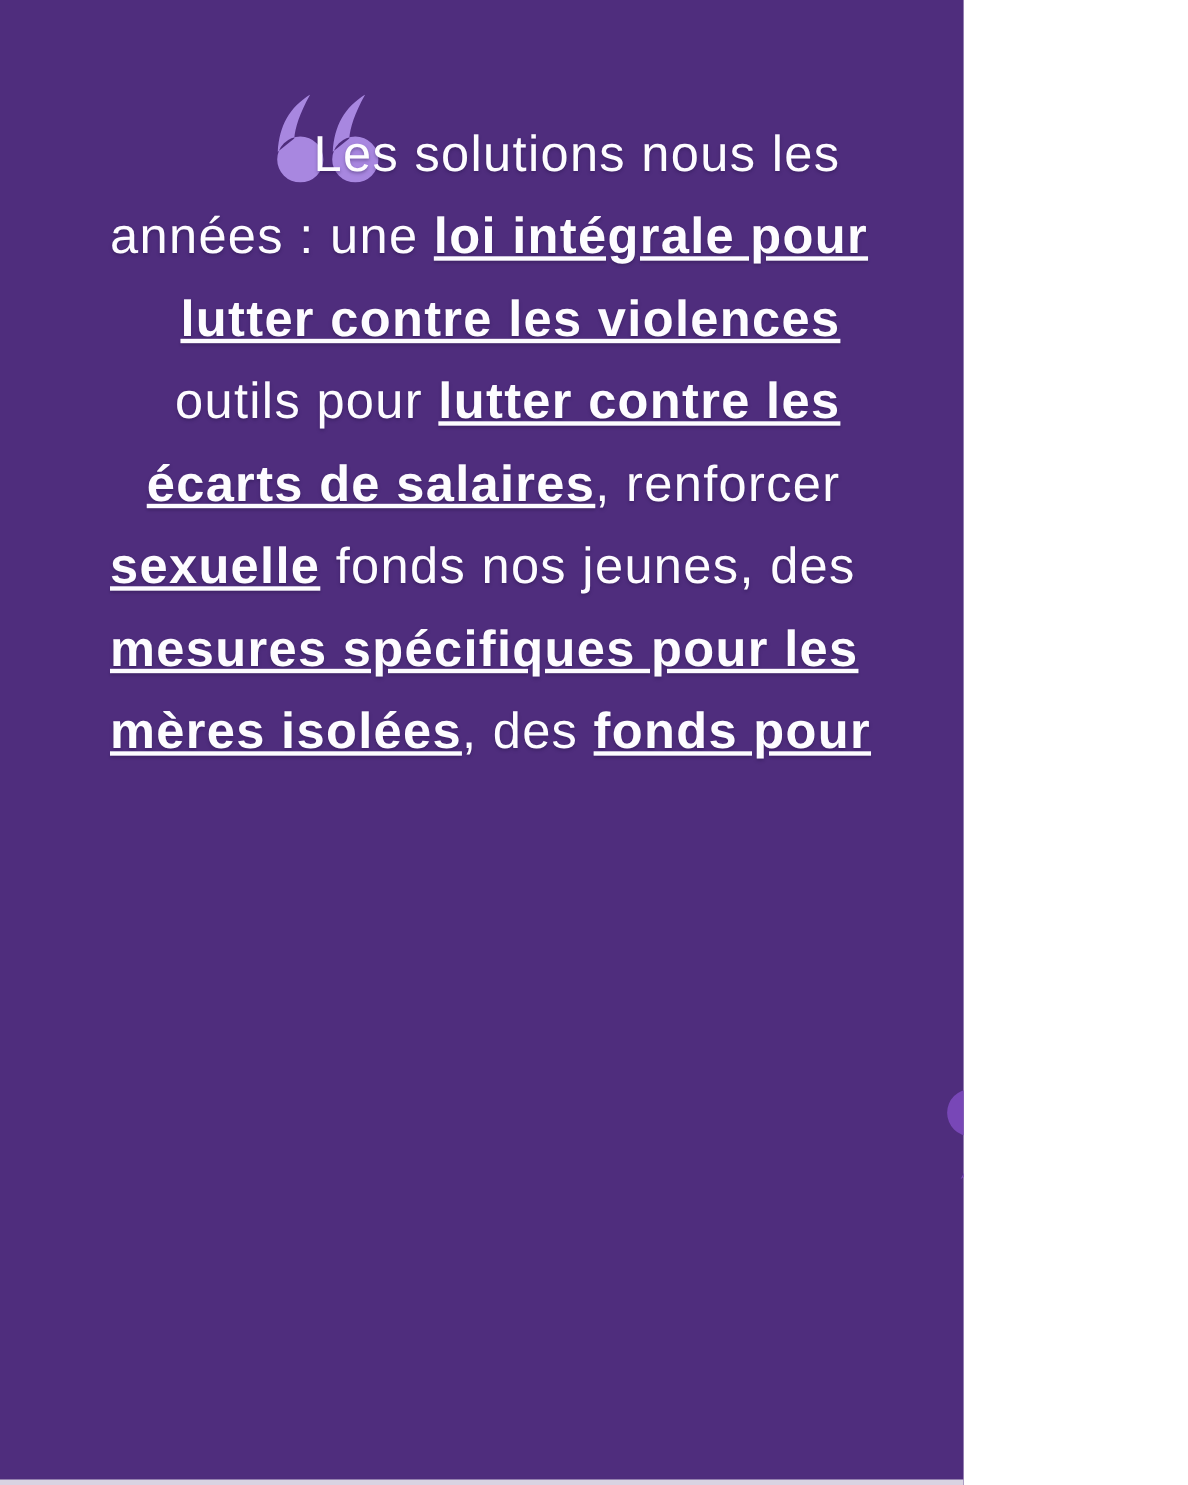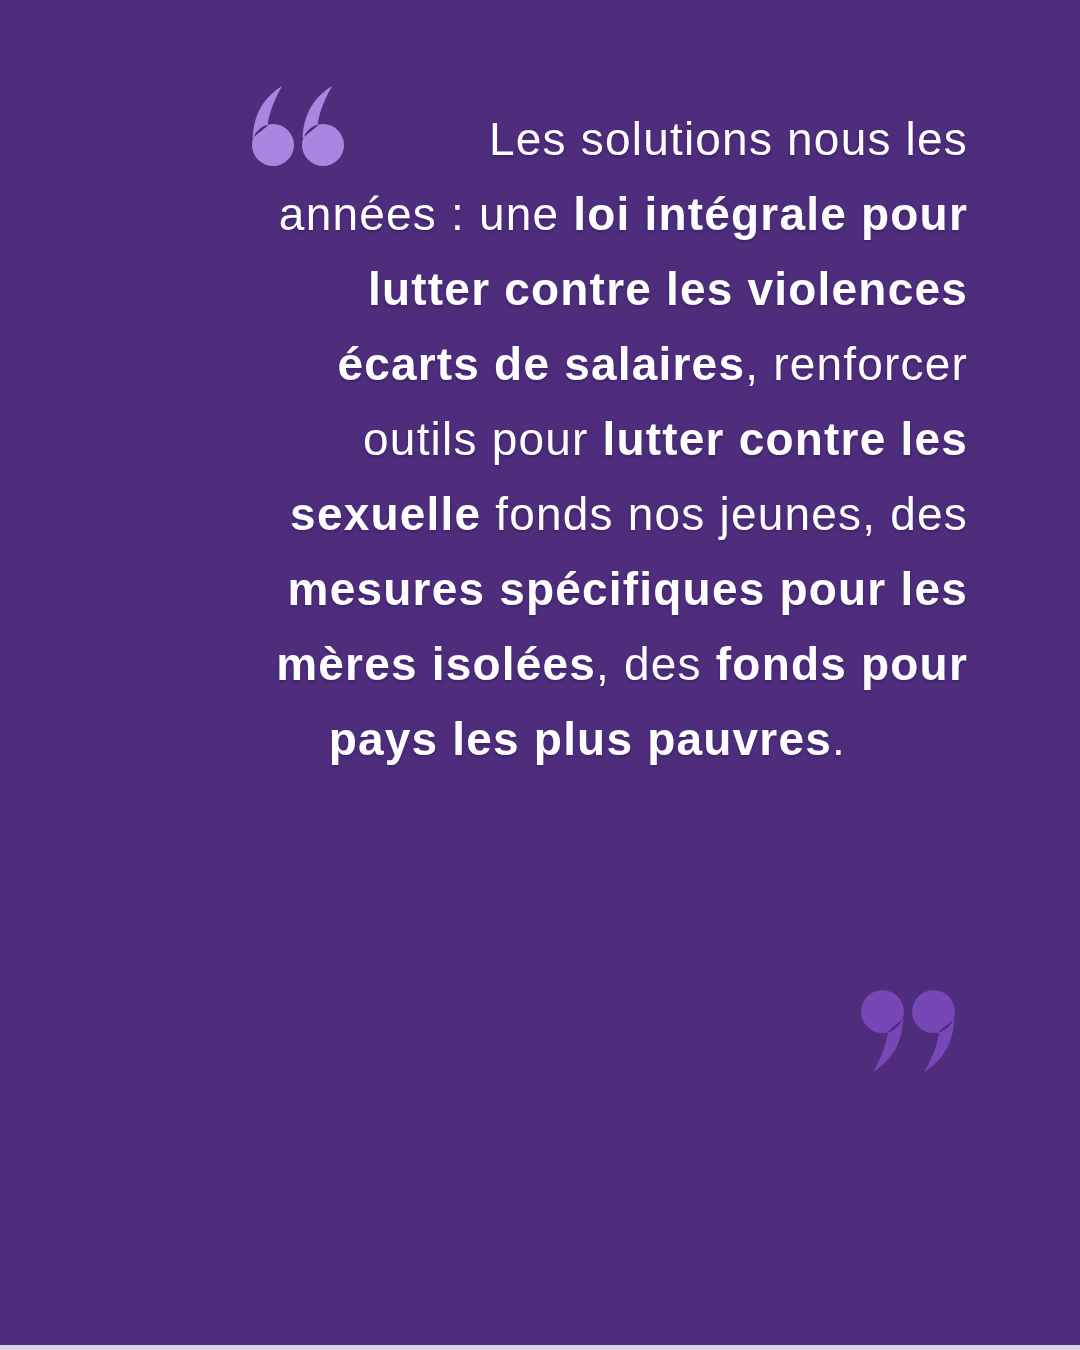--- a/index.html
+++ b/index.html
@@ -1,21 +1,21 @@
 <!DOCTYPE html>
 <html><head>
 <meta charset="utf-8">
 <style>
   html, body {
     margin: 0;
     padding: 0;
   }
   .page {
     position: relative;
-    width: 1080px;
+    width: 876px;
     height: 1350px;
     background: #4f2d7d;
     overflow: hidden;
     font-family: "Liberation Sans", "DejaVu Sans", sans-serif;
   }
   .quote-lines {
     position: absolute;
     top: 102px;
     left: 100px;
     right: 112px;
@@ -29,20 +29,21 @@
   }
   .quote-lines .line {
     display: block;
     white-space: nowrap;
   }
   .quote-lines .line.last {
     padding-right: 122px;
   }
   .seg.bold {
     font-weight: 700;
+    text-decoration: underline;
   }
   .quote-mark {
     position: absolute;
     display: block;
   }
   .quote-mark.open {
     left: 250px;
     top: 86px;
     width: 96px;
     height: 80px;
@@ -75,26 +76,25 @@
                M42.5 28 C41 52 32 68 13 80 C23 62 26.5 50 27.5 40 Z" style="fill: rgb(168, 135, 224);"></path>
       <path d="M72 0 A21 21 0 1 0 72 42 A21 21 0 1 0 72 0 Z
                M92.5 28 C91 52 82 68 63 80 C73 62 76.5 50 77.5 40 Z" style="fill: rgb(168, 135, 224);"></path>
     </g>
   </svg>
 
   <div class="quote-lines" style="color: rgb(253, 252, 255);">
       <div class="line"><span class="seg">Les solutions nous les</span></div>
       <div class="line"><span class="seg">années : une </span><span class="seg bold">loi intégrale pour</span></div>
       <div class="line"><span class="seg bold">lutter contre les violences</span></div>
+      <div class="line"><span class="seg">outils pour </span><span class="seg bold">lutter contre les</span></div>
       <div class="line"><span class="seg bold">écarts de salaires</span><span class="seg">, renforcer</span></div>
-      <div class="line"><span class="seg">outils pour </span><span class="seg bold">lutter contre les</span></div>
       <div class="line"><span class="seg bold">sexuelle</span><span class="seg"> fonds nos jeunes, des</span></div>
       <div class="line"><span class="seg bold">mesures spécifiques pour les</span></div>
       <div class="line"><span class="seg bold">mères isolées</span><span class="seg">, des </span><span class="seg bold">fonds pour</span></div>
-      <div class="line last"><span class="seg bold">pays les plus pauvres</span><span class="seg">.</span></div>
     </div>
 
   <svg class="quote-mark close" viewBox="0 0 94 80" xmlns="http://www.w3.org/2000/svg" aria-hidden="true">
     <g>
       <path d="M22 0 A21 21 0 1 0 22 42 A21 21 0 1 0 22 0 Z
                M42.5 28 C41 52 32 68 13 80 C23 62 26.5 50 27.5 40 Z" style="fill: rgb(120, 71, 183);"></path>
       <path d="M72 0 A21 21 0 1 0 72 42 A21 21 0 1 0 72 0 Z
                M92.5 28 C91 52 82 68 63 80 C73 62 76.5 50 77.5 40 Z" style="fill: rgb(120, 71, 183);"></path>
     </g>
   </svg>

